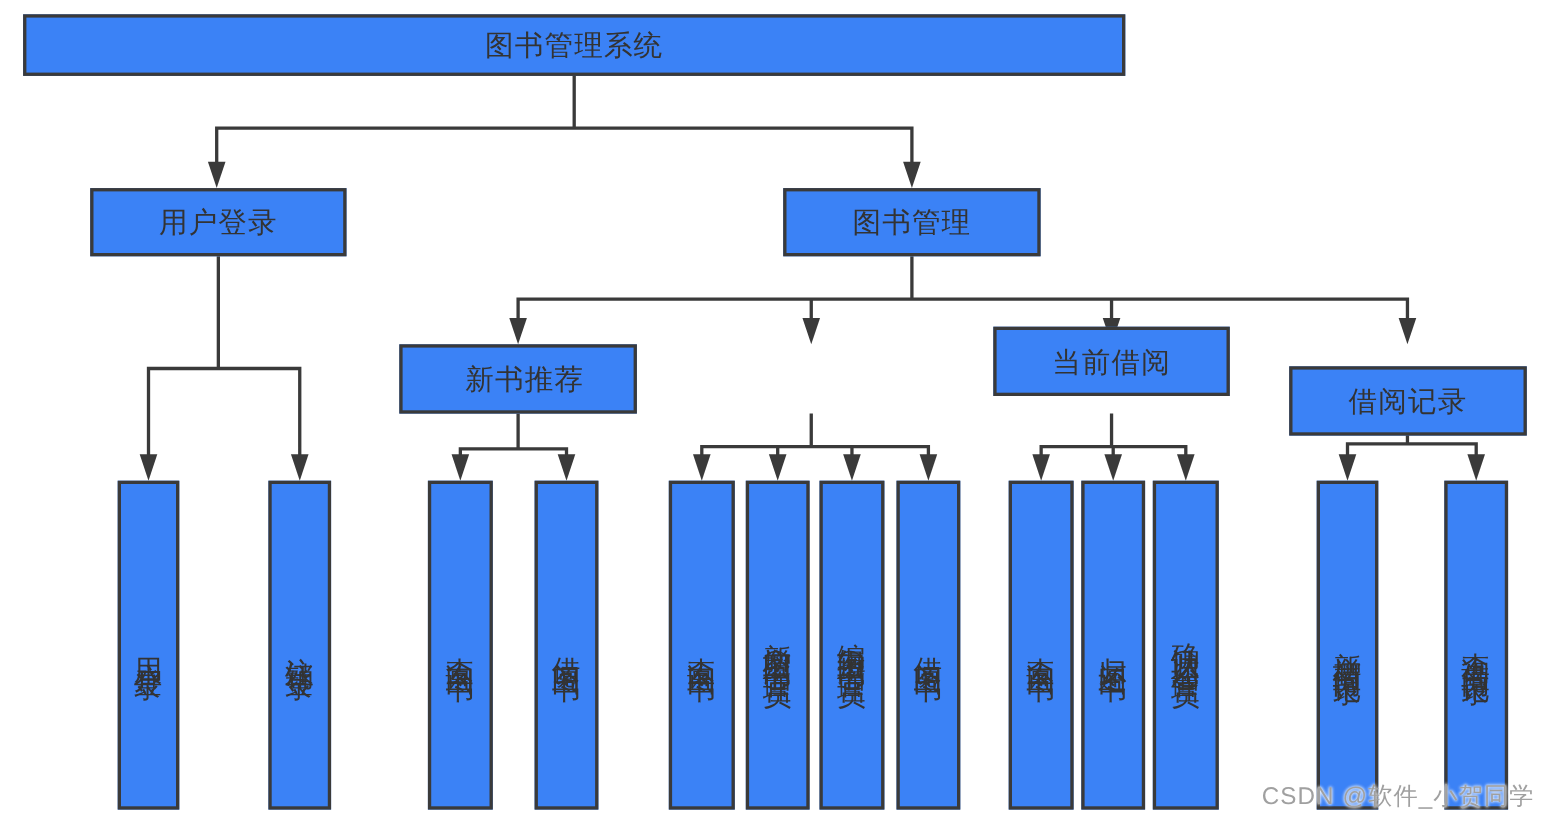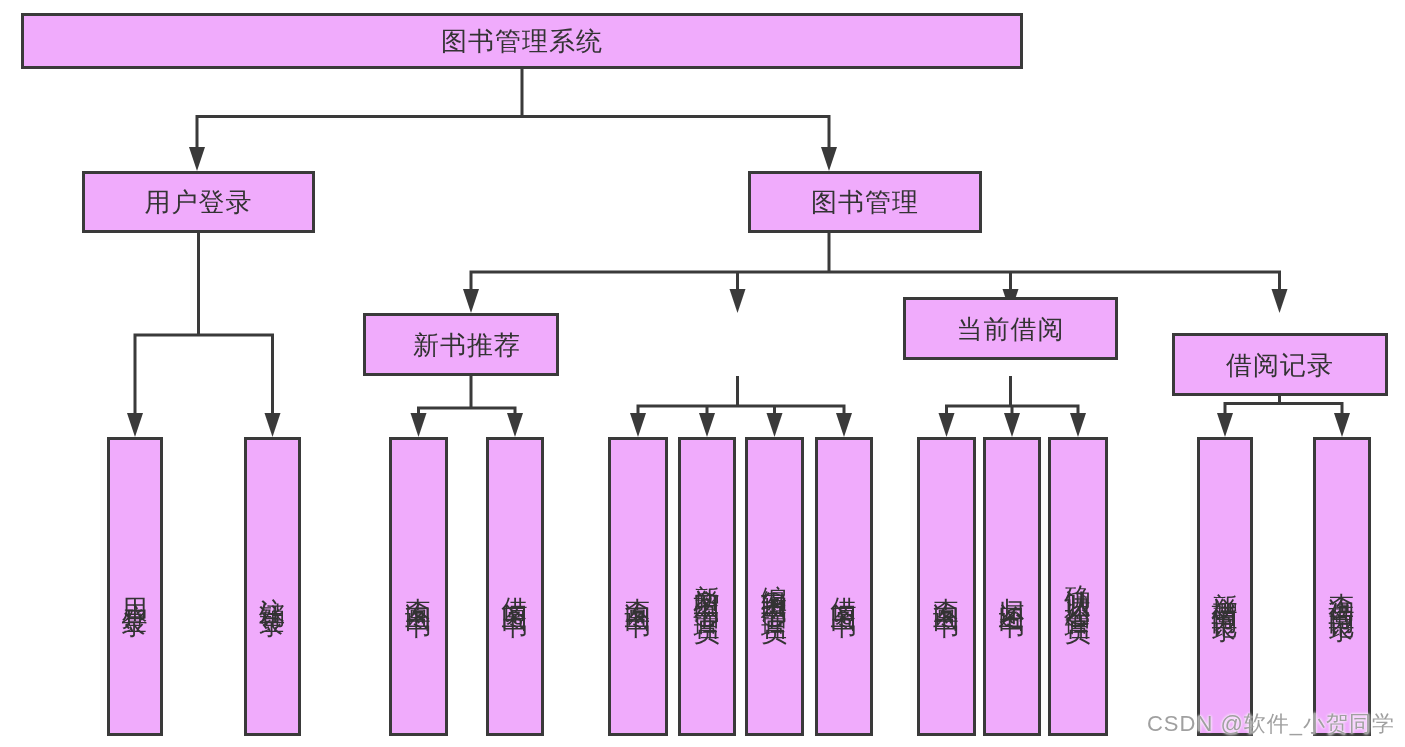--- a/index.html
+++ b/index.html
@@ -3,21 +3,21 @@
 <meta charset="utf-8">
 <style>
   html,body{margin:0;padding:0;background:var(--background,#fff);}
   #canvas{
     position:relative;width:1405px;height:747px;background:var(--background,#fff);
     font-family:"Liberation Sans","DejaVu Sans",sans-serif;color:var(--text,#333);
     overflow:hidden;
   }
   .connectors{position:absolute;left:0;top:0;width:1405px;height:747px;}
   .node,.leaf{
-    position:absolute;box-sizing:border-box;background:#f0abfc;
+    position:absolute;box-sizing:border-box;background:#3b82f6;
     border:3px solid var(--line,#3a3a3a);
     display:flex;align-items:center;justify-content:center;
     font-size:26px;line-height:1;letter-spacing:1px;white-space:nowrap;
   }
   .leaf{top:437px;height:299px;}
   .vtext{
     writing-mode:vertical-rl;text-orientation:mixed;
     font-size:26px;letter-spacing:5px;line-height:1;
   }
   .watermark{
@@ -59,23 +59,23 @@
       <polygon points="1004,413 1020,413 1012,437"></polygon>
       <polygon points="1070,413 1086,413 1078,437"></polygon>
       <polygon points="1217,413 1233,413 1225,437"></polygon>
       <polygon points="1334,413 1350,413 1342,437"></polygon>
     </g>
   </svg>
 
   <div class="node" style="left:21px;top:13px;width:1002px;height:56px;">图书管理系统</div>
 
   <div class="node" style="left:82px;top:171px;width:233px;height:62px;">用户登录</div>
-  <div class="node" style="left:712px;top:171px;width:234px;height:62px;margin-left:36px;">图书管理</div>
+  <div class="node" style="left:712px;top:171px;width:234px;height:62px;">图书管理</div>
 
-  <div class="node" style="left:363px;top:313px;width:196px;height:63px;padding-left:12px;">新书推荐</div>
+  <div class="node" style="left:363px;top:313px;width:216px;height:63px;padding-left:12px;">新书推荐</div>
   <div class="node" style="left:903px;top:297px;width:215px;height:63px;text-align:right;">当前借阅</div>
   <div class="node" style="left:1172px;top:313px;width:216px;height:63px;margin-top:20px;">借阅记录</div>
 
   <div class="leaf" style="left:107px;width:56px;">
     <span class="vtext">用户登录</span>
   </div>
   <div class="leaf" style="left:244px;width:57px;">
     <span class="vtext">注销登录</span>
   </div>
 

